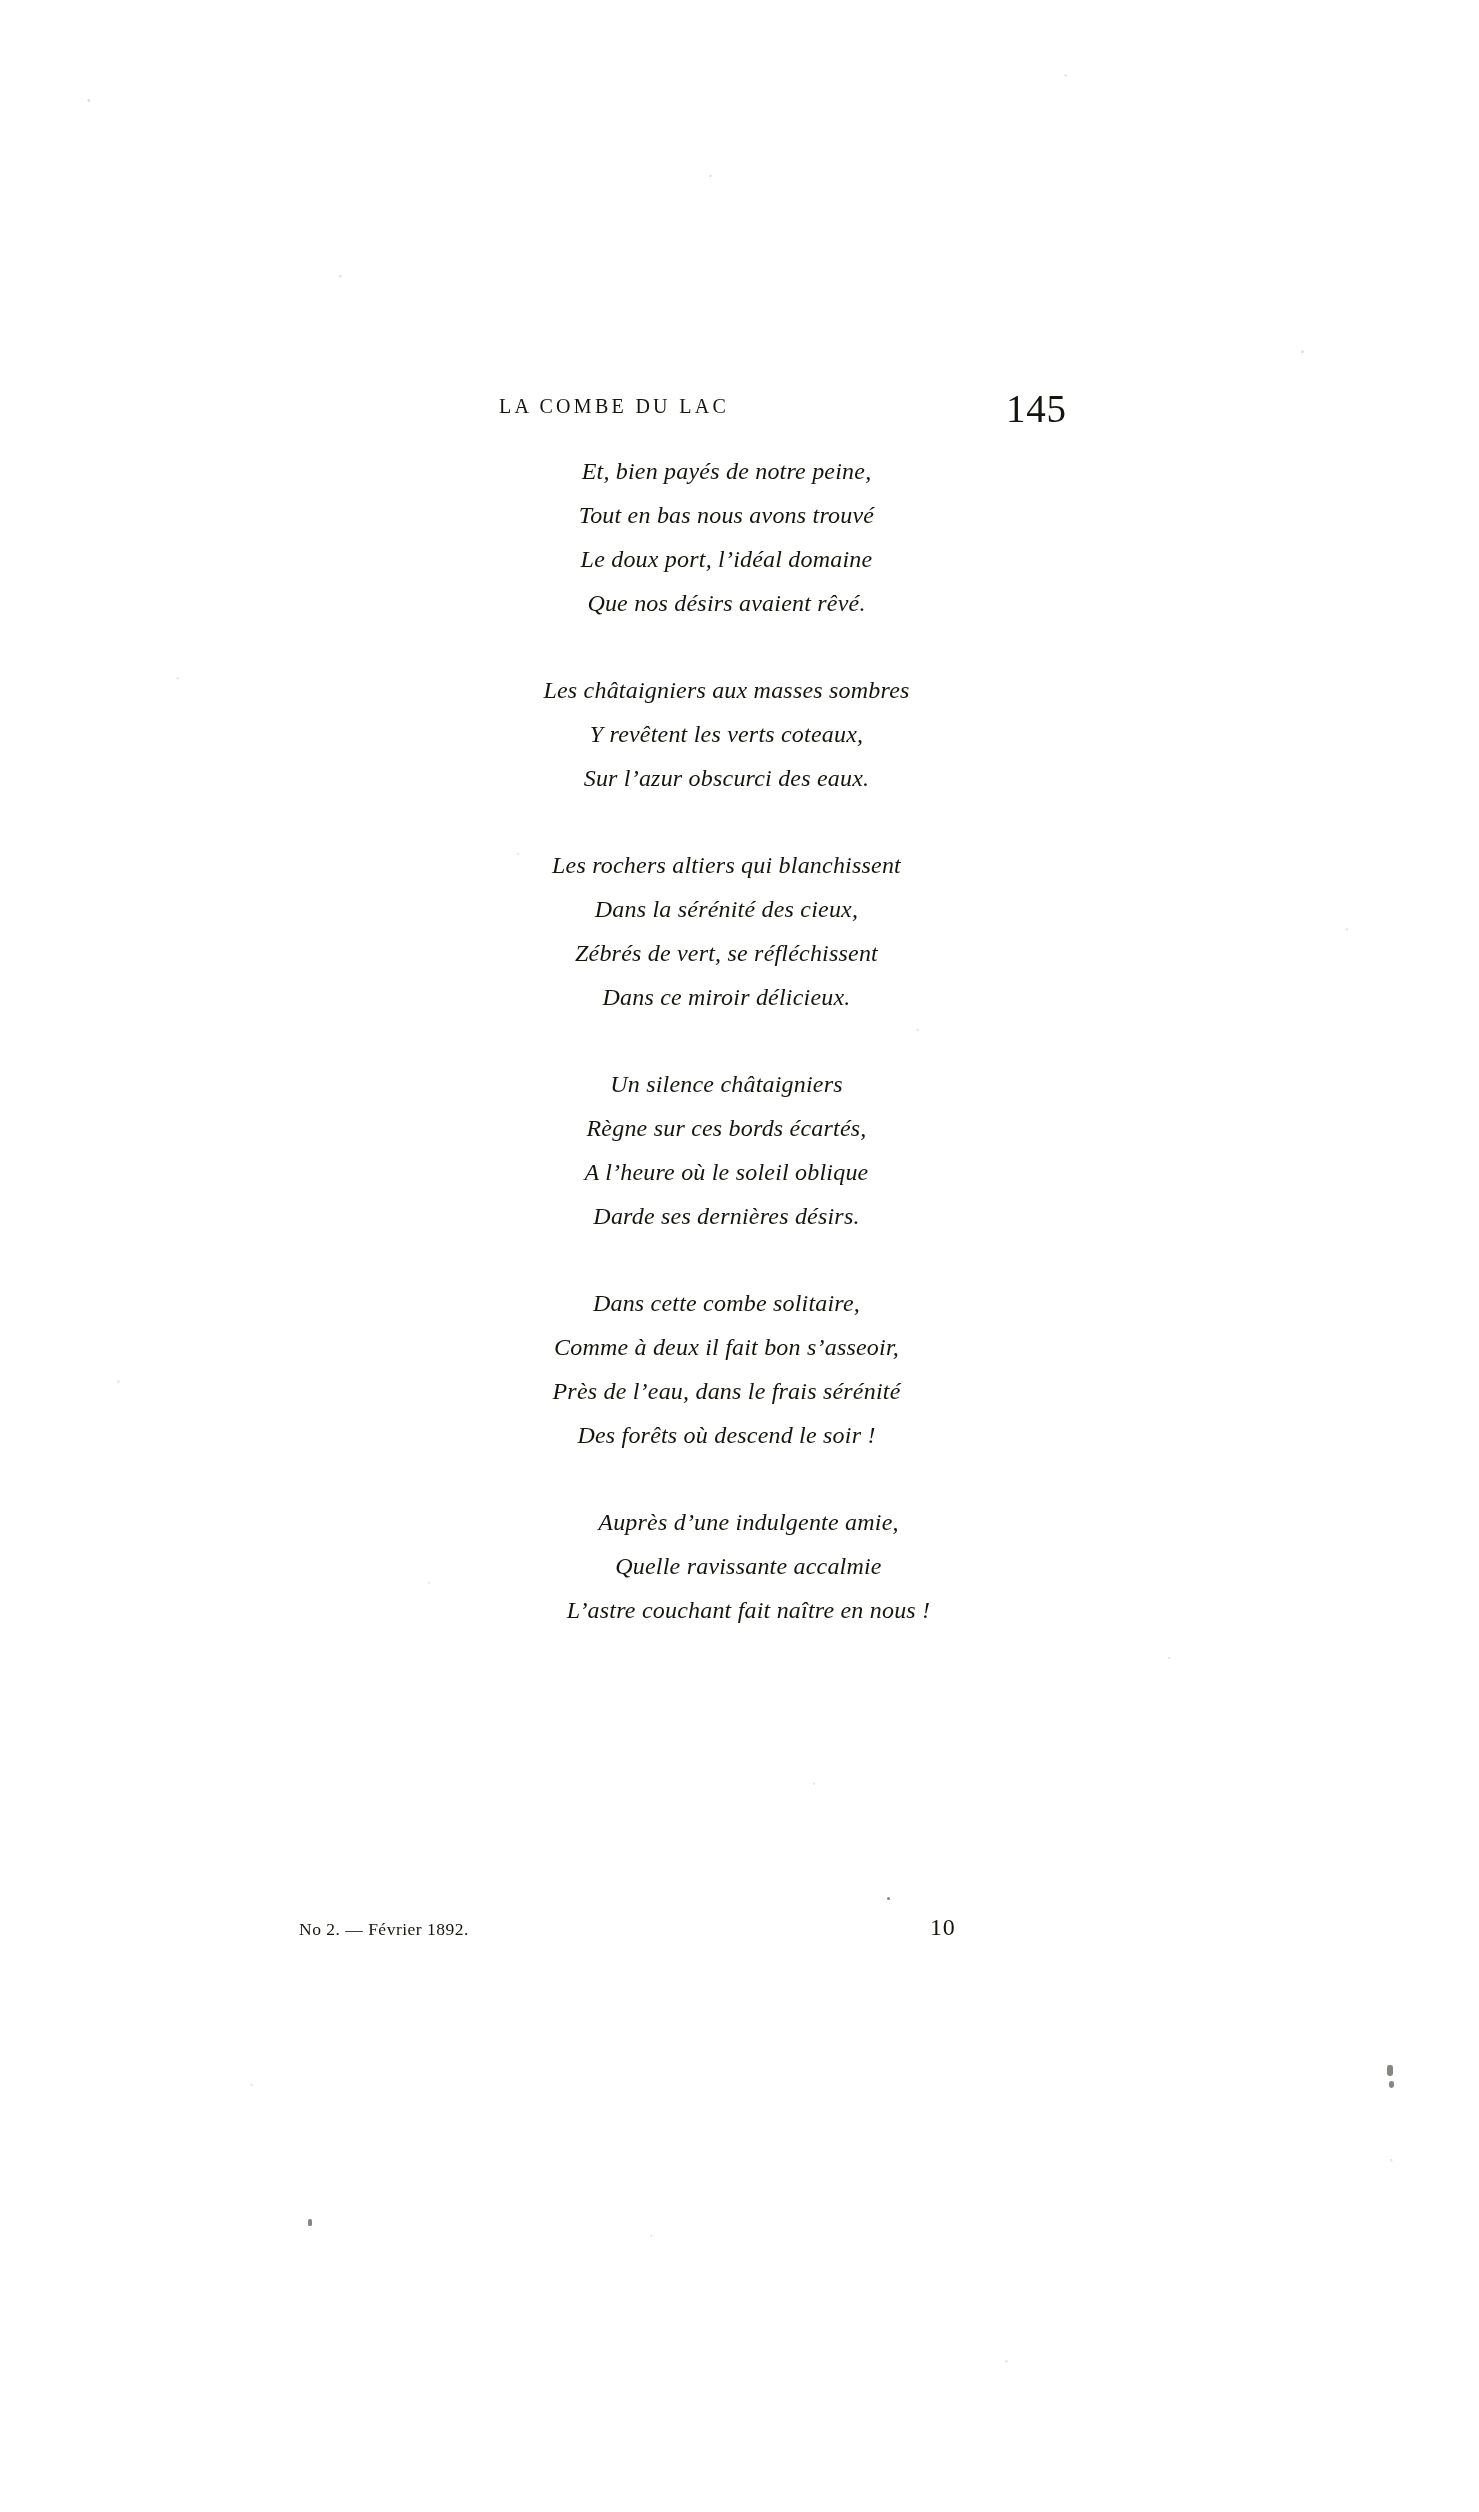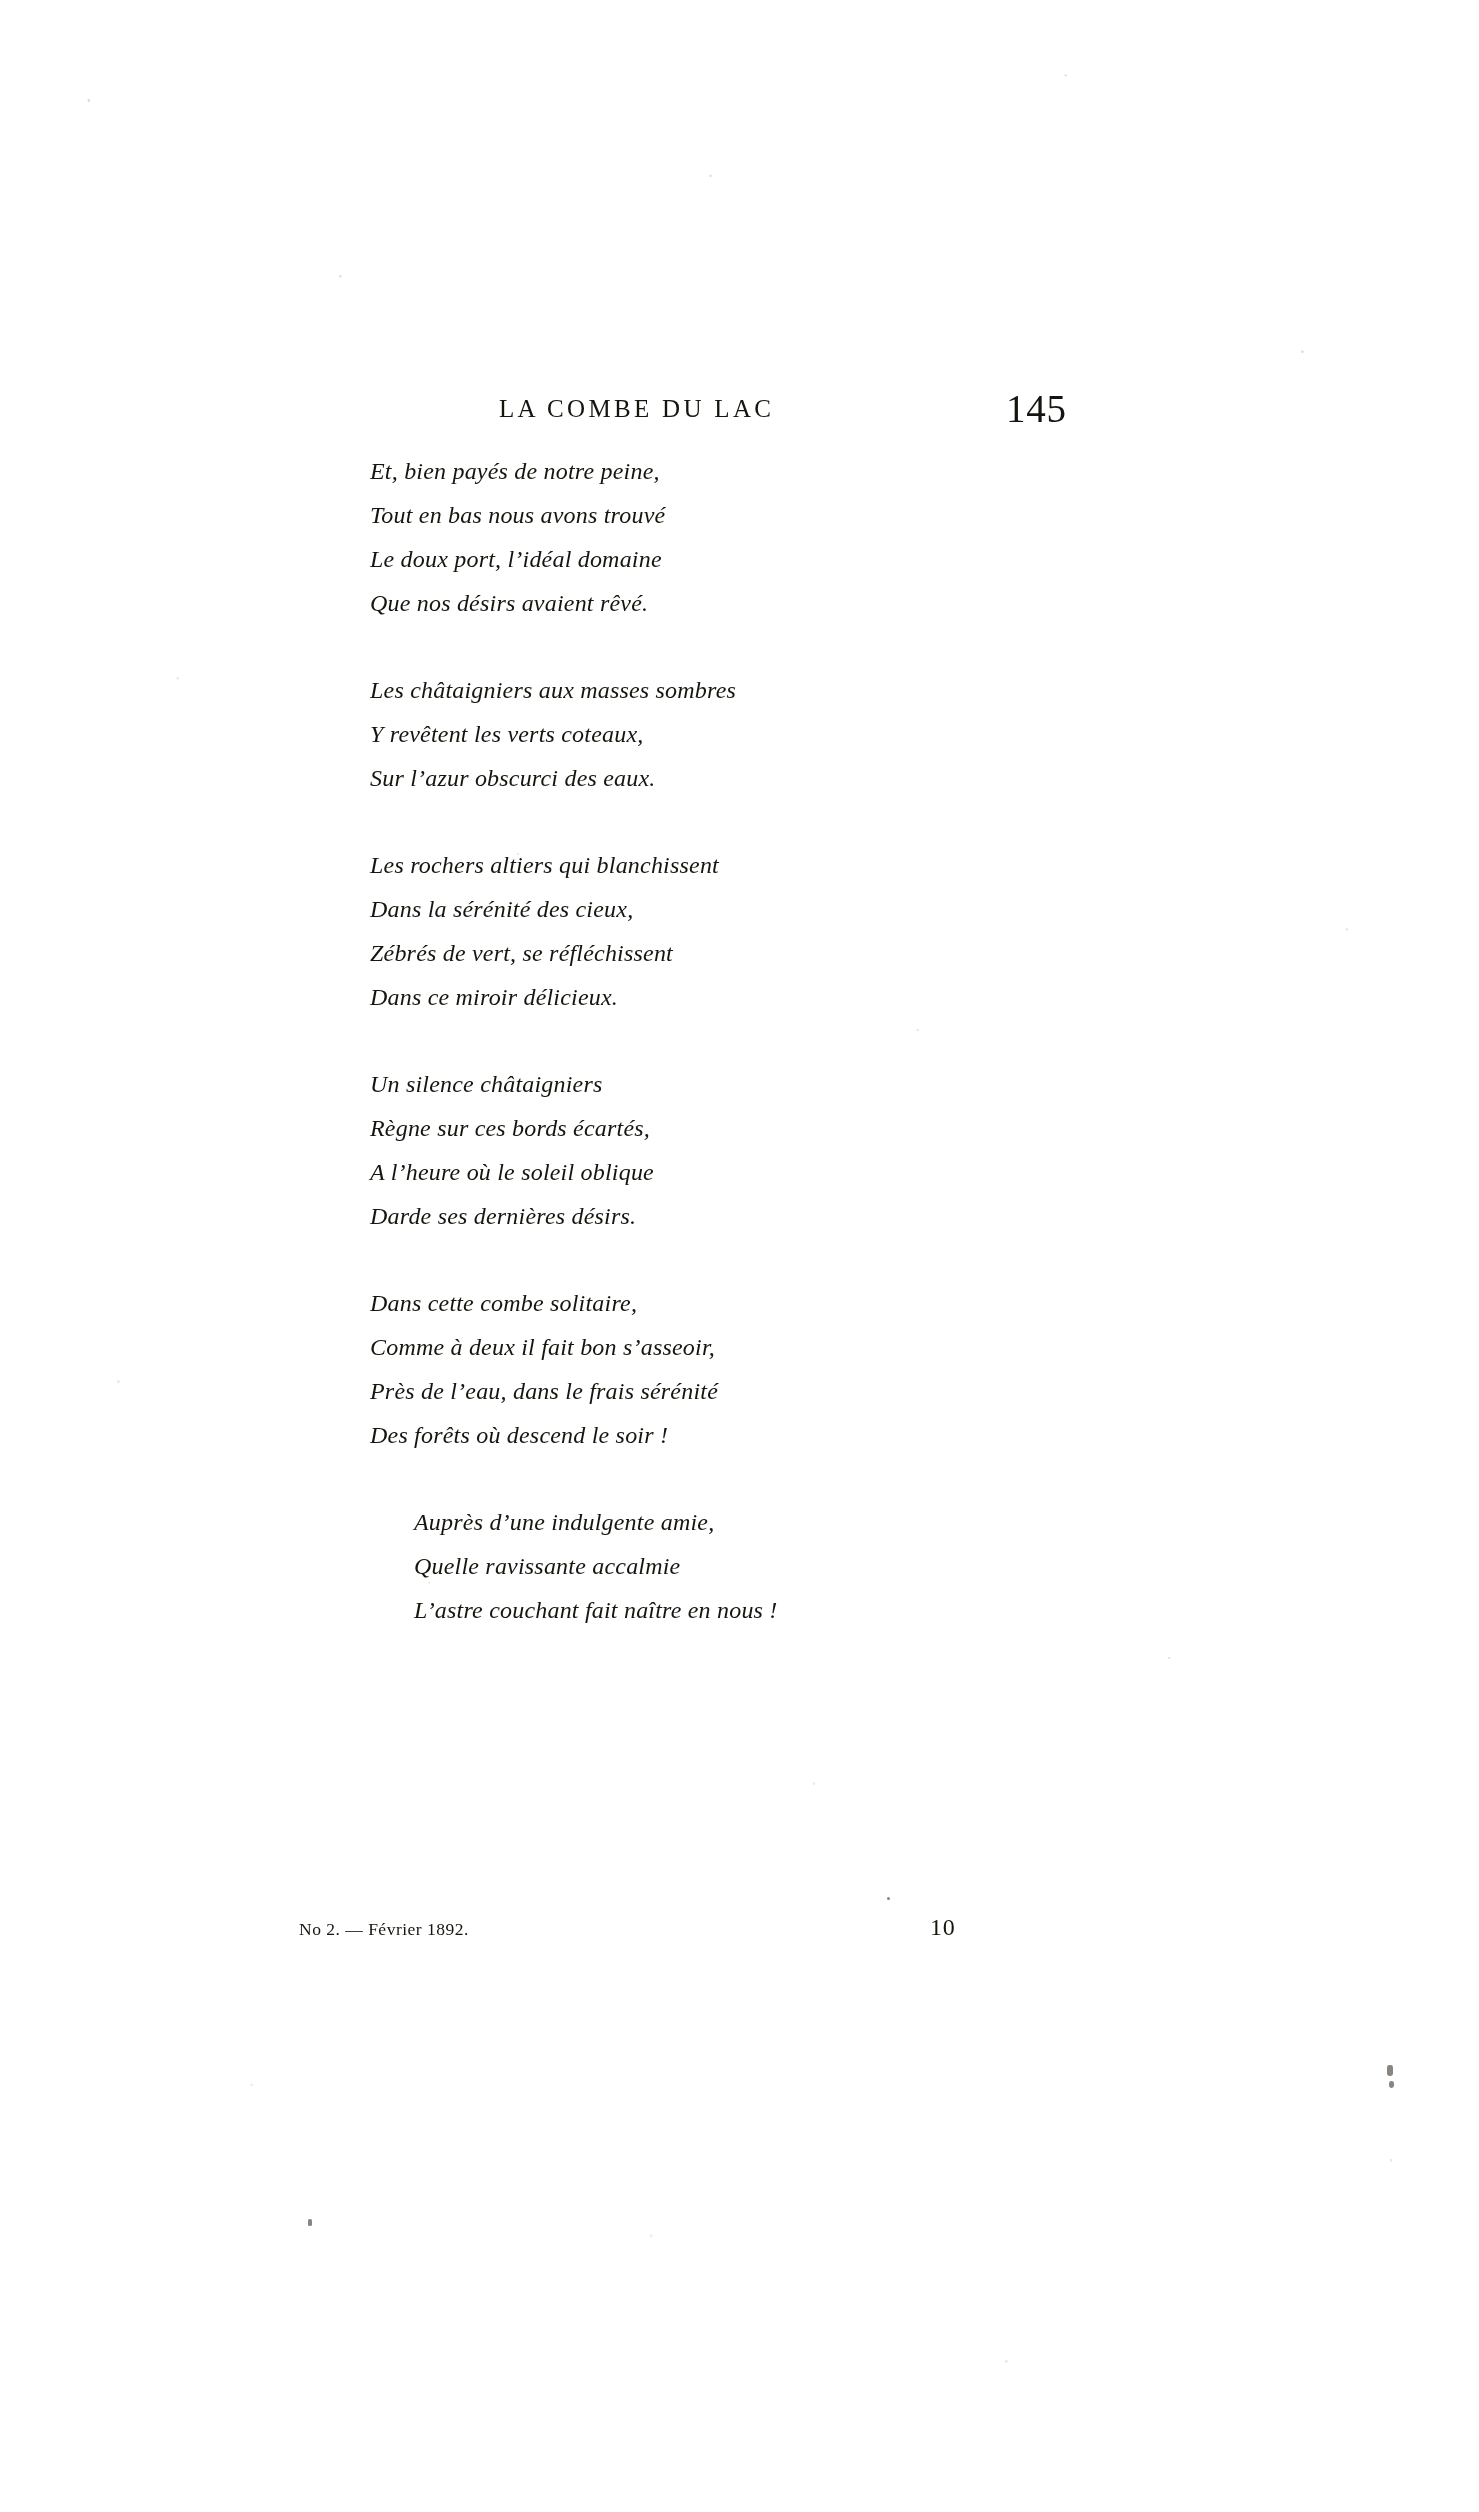--- a/index.html
+++ b/index.html
@@ -52,42 +52,43 @@
     position: absolute;
     top: 395px;
     left: 0;
     width: 100%;
     height: 32px;
   }
   .head-title {
     position: absolute;
     left: 499px;
     top: 0;
-    font-size: 25px;
+    font-size: 20px;
     letter-spacing: 3.3px;
     font-family: "Liberation Serif", serif;
     color: #15150f;
     white-space: nowrap;
   }
   .head-folio {
     position: absolute;
     left: 1006px;
     top: -9.5px;
     font-size: 39px;
     letter-spacing: 0.8px;
     color: #15150f;
     font-family: "Liberation Serif", serif;
   }
 
   
   .poem {
     position: absolute;
     top: 449px;
-    left: 370px;
+    left: 393px;
     width: 667px;
+    text-align: center;
   }
   .stanza {
     margin: 0 0 43px 0;
   }
   .stanza:last-child { margin-bottom: 0; margin-left: 44px; }
   .verse {
     font-style: italic;
     font-size: 24px;
     line-height: 44px;
     color: #16160f;

